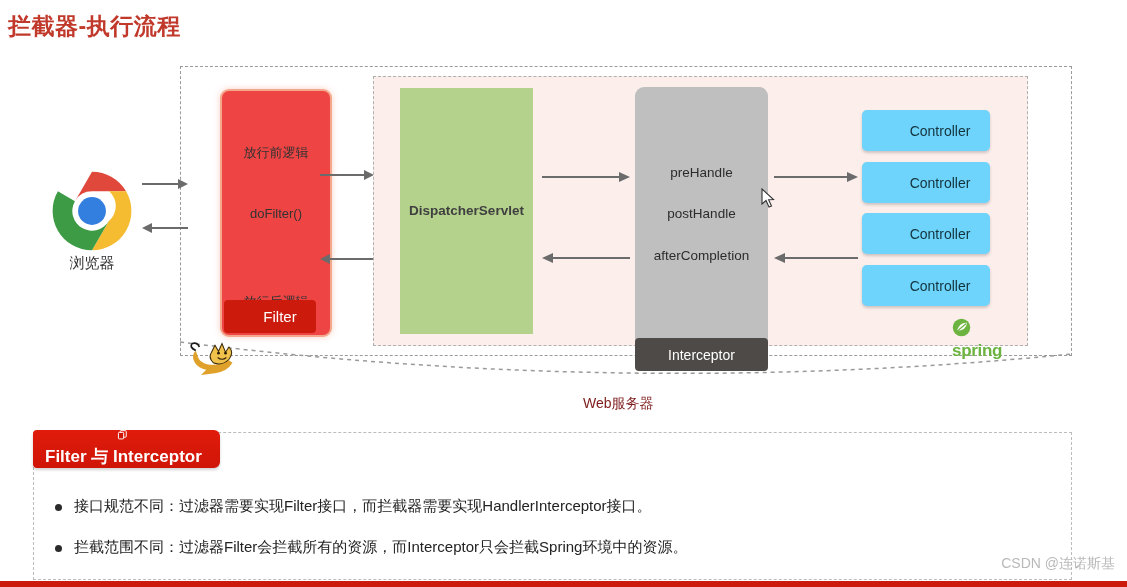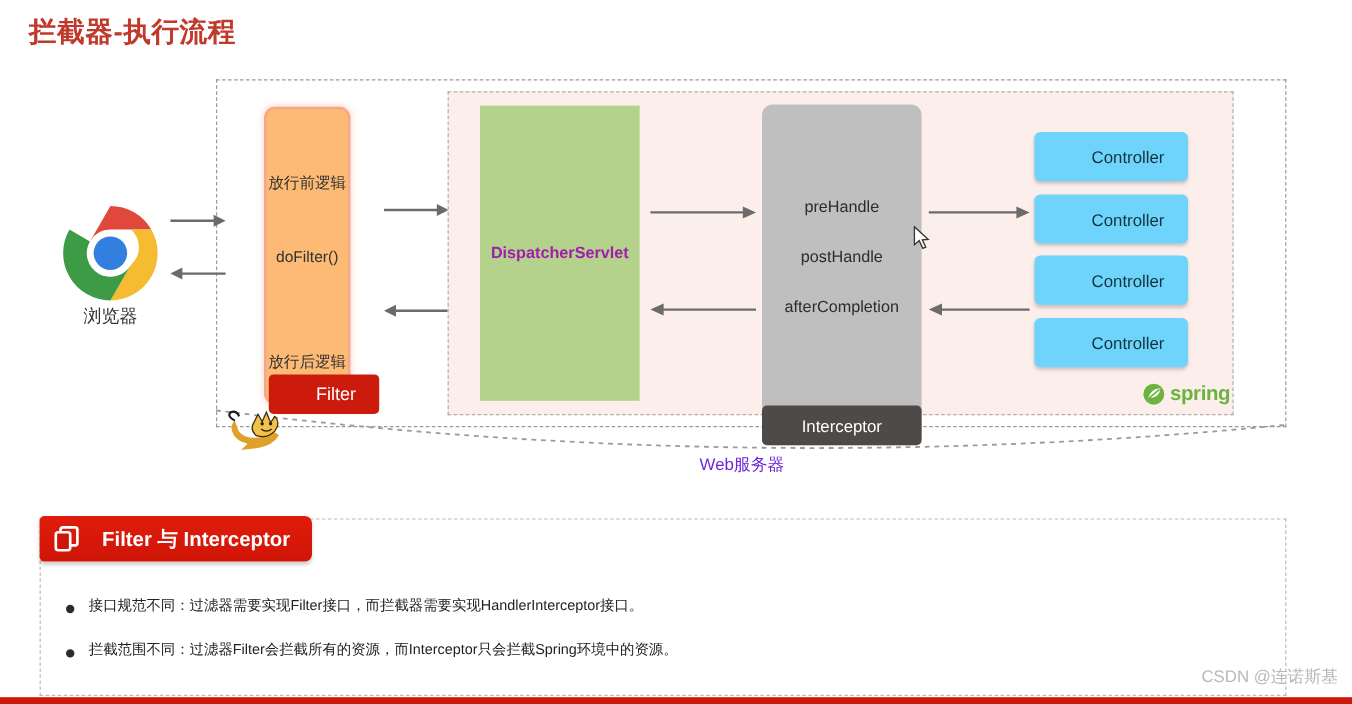--- a/index.html
+++ b/index.html
@@ -6,63 +6,63 @@
   html, body {
     width: 1127px; height: 587px;
     background: #ffffff;
     font-family: "Liberation Sans", "DejaVu Sans", sans-serif;
     overflow: hidden;
   }
   #page { position: relative; width: 1127px; height: 587px; }
 
   
   .page-title {
-    position: absolute; left: 24px; top: 11px;
+    position: absolute; left: 8px; top: 11px;
     font-size: 23px; font-weight: bold;
     color: #c0392b; letter-spacing: 0.5px;
     white-space: nowrap;
   }
 
   
   .server-boundary {
     position: absolute; left: 180px; top: 66px;
     width: 892px; height: 290px;
     border: 1.5px dashed #9a9a9a;
     background: transparent;
   }
   .server-curve {
     position: absolute; left: 180px; top: 340px;
     width: 892px; height: 60px;
     pointer-events: none;
   }
   .server-label {
-    position: absolute; left: 583px; top: 379px;
-    font-size: 14px; color: #6d28d9;
+    position: absolute; left: 583px; top: 395px;
+    font-size: 14px; color: #7f1d1d;
     white-space: nowrap;
   }
 
   
   .browser-wrap {
     position: absolute; left: 47px; top: 170px;
     width: 90px; text-align: center;
   }
   .chrome-icon { width: 82px; height: 82px; margin: 0 auto; display: block; }
   .browser-label {
     margin-top: 2px; font-size: 15px; color: #333;
     white-space: nowrap;
   }
 
   
   .arrow-svg { position: absolute; pointer-events: none; }
 
   
   .filter-box {
     position: absolute; left: 220px; top: 89px;
-    width: 72px; height: 248px;
-    background: #fdba74;
+    width: 112px; height: 248px;
+    background: #ef4444;
     border: 2px solid #f3a78c;
     border-radius: 9px;
     box-shadow: 0 0 6px rgba(243,120,80,0.35);
   }
   .filter-text {
     position: absolute; left: 0; width: 100%;
     text-align: center; font-size: 13px; color: #333;
     white-space: nowrap;
   }
   .ft1 { top: 53px; }
@@ -91,21 +91,21 @@
     border: 1.5px dashed #b0b0b0;
   }
   .dispatcher-box {
     position: absolute; left: 400px; top: 88px;
     width: 133px; height: 246px;
     background: #b4d28c;
   }
   .dispatcher-label {
     position: absolute; left: 400px; top: 203px;
     width: 133px; text-align: center;
-    font-size: 13.5px; font-weight: bold; color: #a21caf;
+    font-size: 13.5px; font-weight: bold; color: #404040;
     white-space: nowrap;
   }
 
   
   .interceptor-box {
     position: absolute; left: 635px; top: 87px;
     width: 133px; height: 284px;
     background: #bfbfbf;
     border-radius: 9px 9px 7px 7px;
   }
@@ -137,21 +137,21 @@
     display: flex; align-items: center; justify-content: center; padding-left: 28px;
   }
   .c0 { top: 110px; }
   .c1 { top: 162px; }
   .c2 { top: 213px; }
   .c3 { top: 265px; }
 
   
   .spring-logo {
     position: absolute; left: 952px; top: 318px;
-    display: flex; align-items: center; gap: 4px;
+    display: flex; gap: 4px; flex-direction: column;
   }
   .spring-word {
     font-size: 17px; font-weight: bold; color: #6cb33f;
     letter-spacing: -0.3px;
   }
 
   
   .cursor { position: absolute; left: 761px; top: 188px; }
 
   
@@ -159,38 +159,39 @@
     position: absolute; left: 33px; top: 432px;
     width: 1039px; height: 148px;
     border: 1px dashed #bcbcbc;
     background: #fff;
   }
   .section-banner {
     position: absolute; left: 33px; top: 430px;
     height: 38px; padding: 0 18px 0 12px;
     background: linear-gradient(180deg,#e01c0c 0%,#cf1507 100%);
     border-radius: 4px 6px 6px 4px;
-    display: flex; align-items: center; gap: 16px;
+    display: flex; align-items: center; gap: 5px;
     box-shadow: 0 2px 3px rgba(0,0,0,0.18);
+    flex-direction: column;
   }
   .banner-text {
     color: #fff; font-size: 17px; font-weight: bold;
     white-space: nowrap;
   }
   .bullets { position: absolute; left: 55px; top: 496px; width: 1000px; }
   .bullet-row {
     display: flex; align-items: flex-start; gap: 12px;
     margin-bottom: 21px;
   }
   .dot {
     width: 7px; height: 7px; border-radius: 50%;
     background: #2b2b2b; margin-top: 8px; flex: none;
   }
   .bullet-text {
-    font-size: 12px; color: #222; line-height: 1.35;
+    font-size: 15px; color: #222; line-height: 1.35;
     white-space: nowrap;
   }
 
   
   .watermark {
     position: absolute; right: 12px; top: 555px;
     font-size: 14px; color: #b9b9b9;
     white-space: nowrap;
   }
   .footer-bar {
@@ -229,21 +230,21 @@
     <polygon points="48,14 38,9 38,19" fill="#6b6b6b"></polygon>
     <line x1="48" y1="58" x2="10" y2="58" stroke="#6b6b6b" stroke-width="2"></line>
     <polygon points="2,58 12,53 12,63" fill="#6b6b6b"></polygon>
   </svg>
 
   <div class="filter-box">
     <div class="filter-text ft1">放行前逻辑</div>
     <div class="filter-text ft2">doFilter()</div>
     <div class="filter-text ft3">放行后逻辑</div>
   </div>
-  <div class="filter-tag" style="position:absolute; left:224px; top:312px;padding-left:20px;">Filter</div>
+  <div class="filter-tag" style="position:absolute; left:224px; top:300px;padding-left:20px;">Filter</div>
 
   <svg class="arrow-svg" style="left:318px; top:162px; width:60px; height:110px;" viewBox="0 0 60 110">
     <line x1="2" y1="13" x2="48" y2="13" stroke="#6b6b6b" stroke-width="2"></line>
     <polygon points="56,13 46,8 46,18" fill="#6b6b6b"></polygon>
     <line x1="56" y1="97" x2="12" y2="97" stroke="#6b6b6b" stroke-width="2"></line>
     <polygon points="2,97 12,92 12,102" fill="#6b6b6b"></polygon>
   </svg>
 
   <svg class="tomcat-icon" viewBox="0 0 60 48">
     <path d="M8 12 Q2 18 7 26 Q11 32 20 34 L14 40 L30 38 Q44 36 50 26 L44 22 Q36 30 22 28 Q12 26 10 18 Z" fill="#e0a12a"></path>

